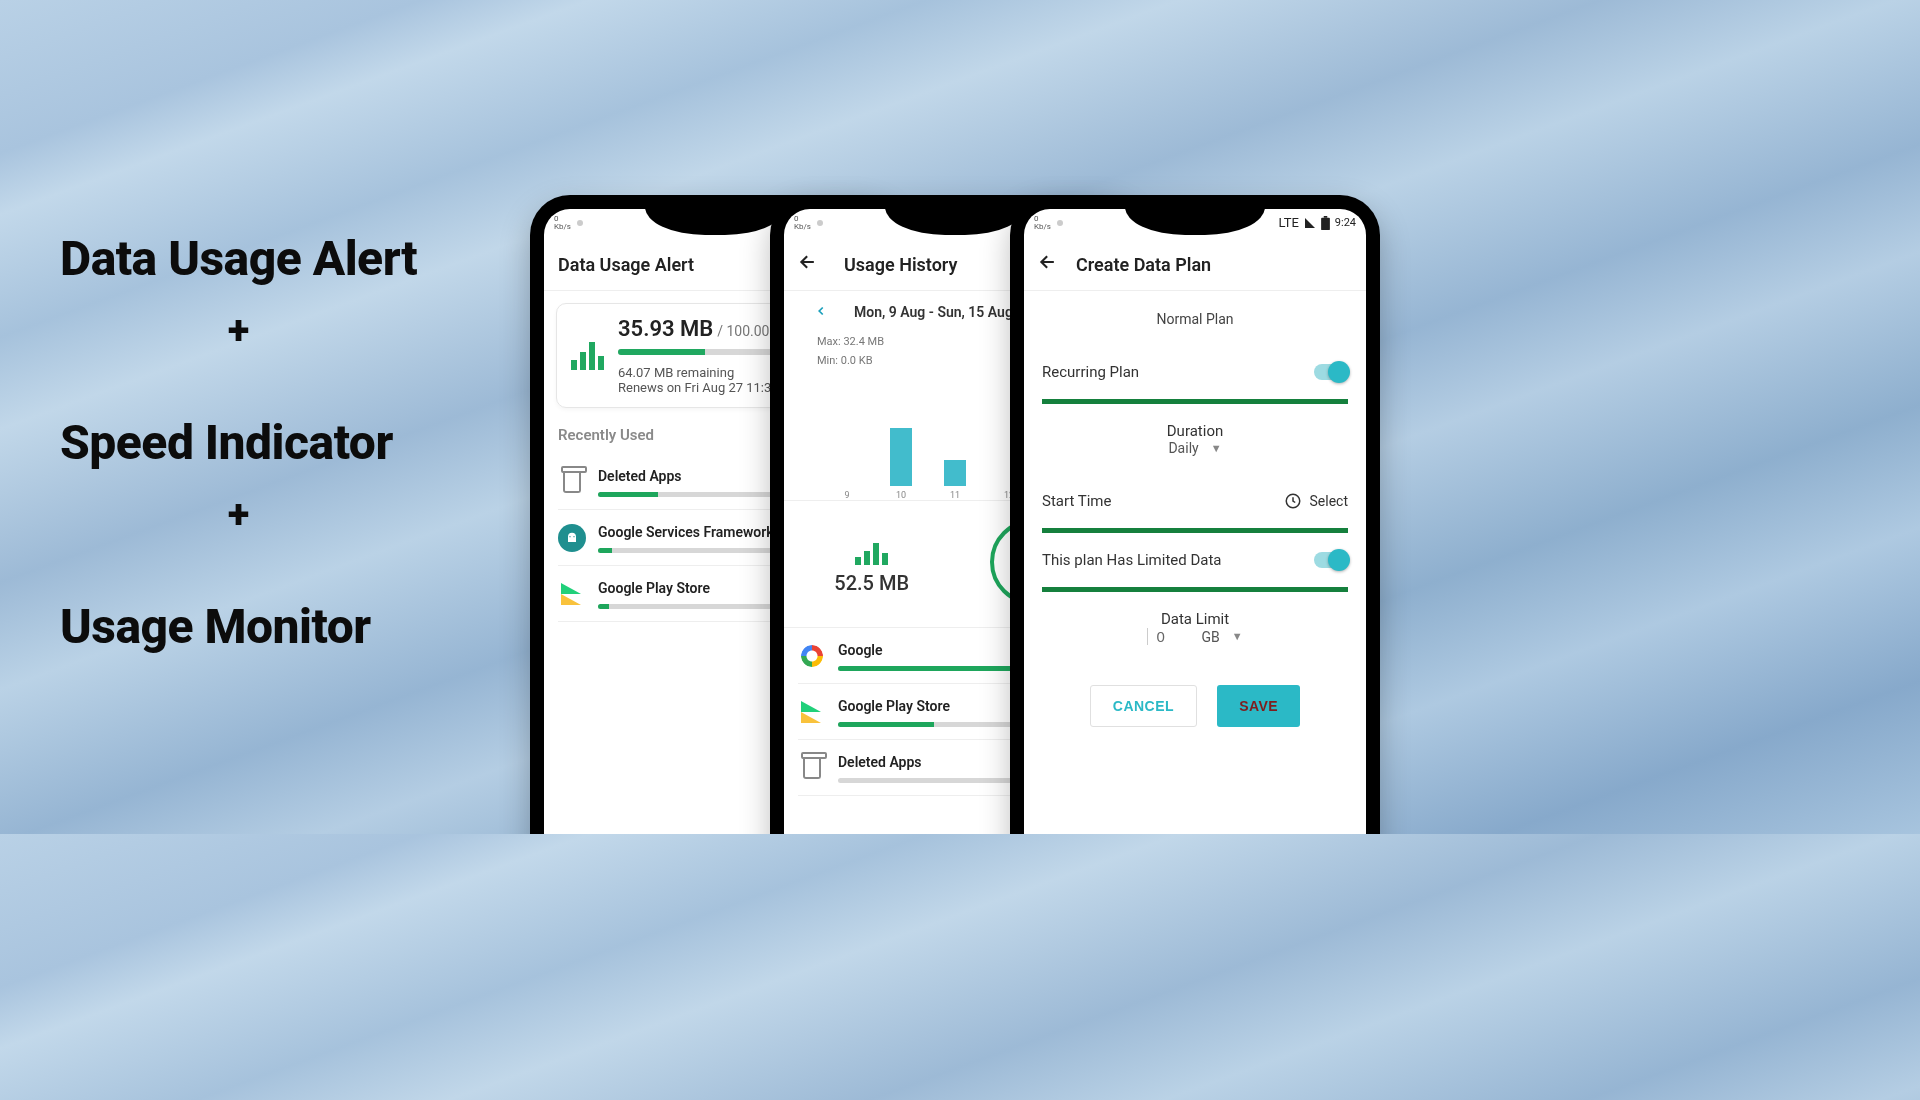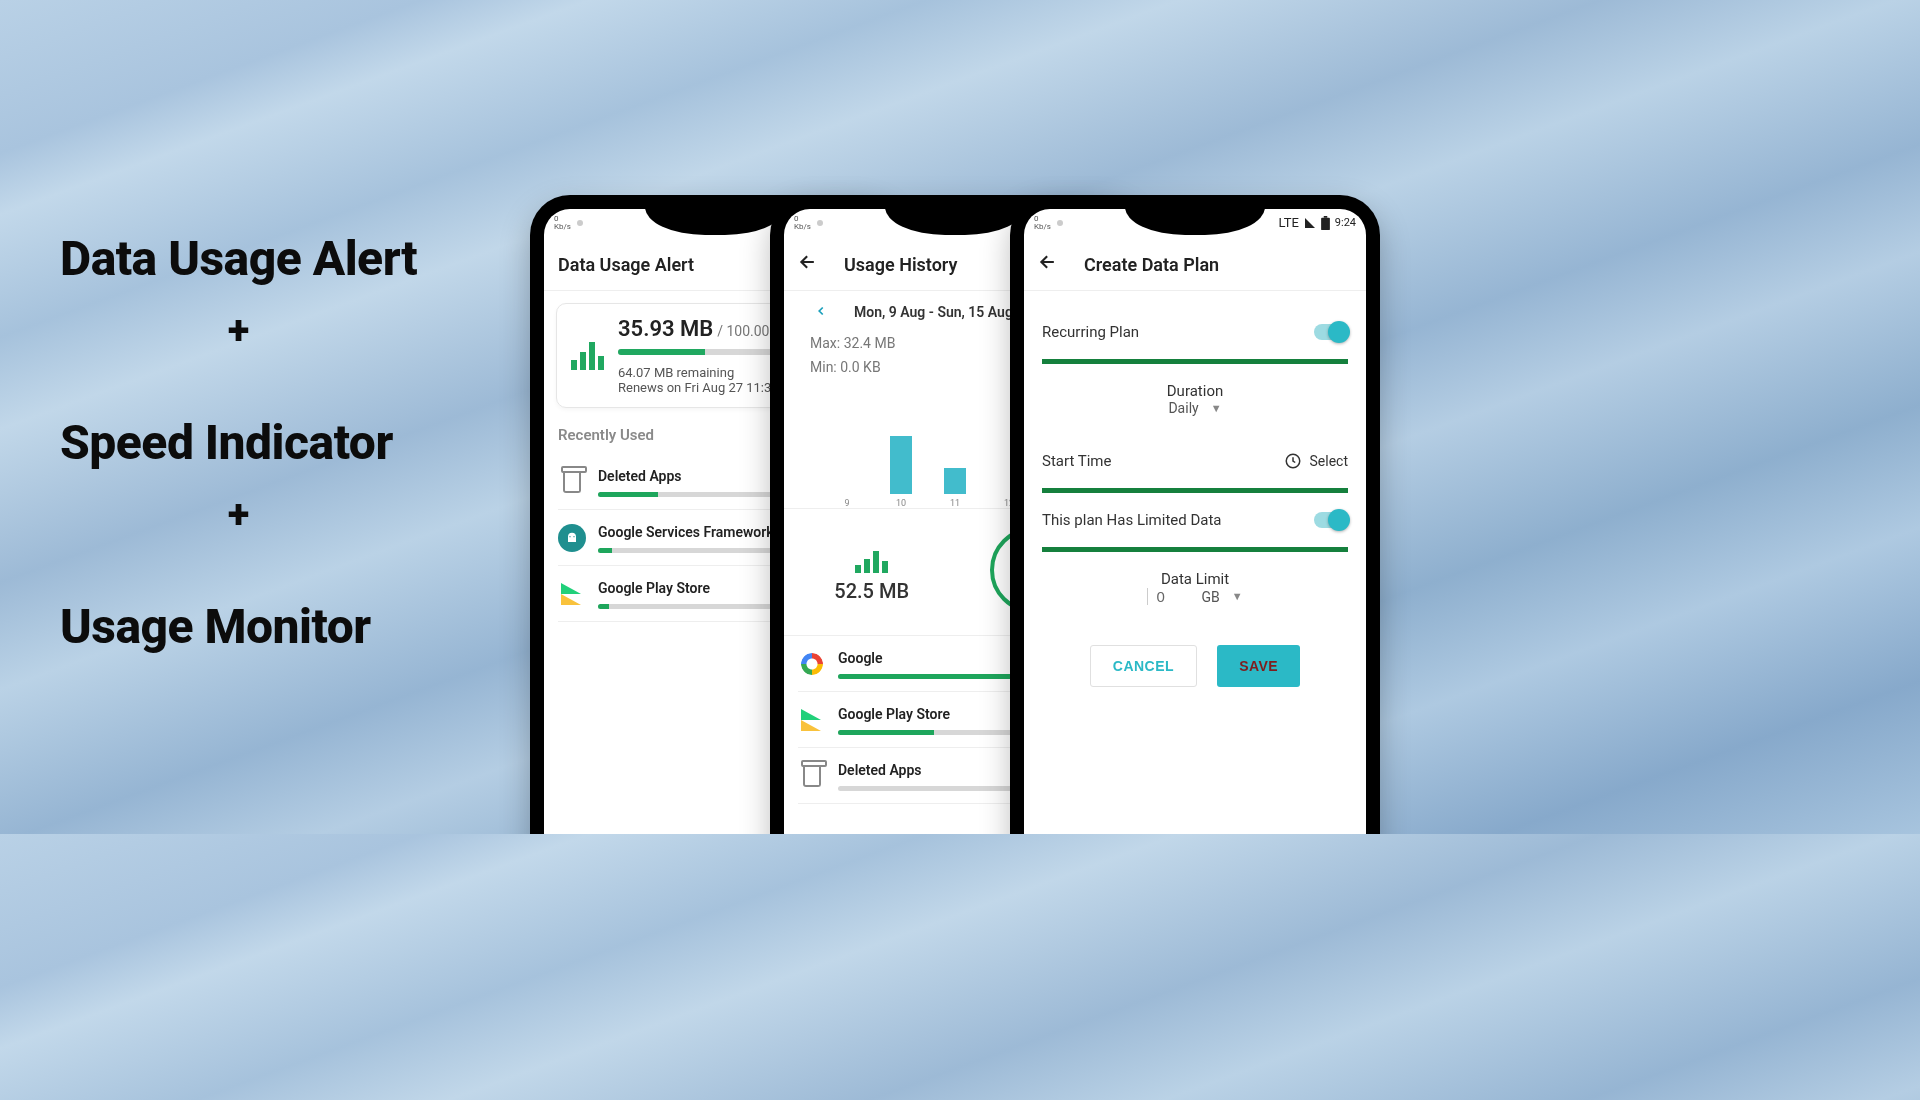--- a/index.html
+++ b/index.html
@@ -94,21 +94,21 @@
   .approw { display:flex; align-items:flex-start; gap:12px; padding: 14px 0 12px; border-bottom:1px solid #eee; }
   .approw .ico { width:28px; height:28px; display:flex; align-items:center; justify-content:center; font-size:18px; }
   .approw .body { flex:1; }
   .approw .name { font-size:14px; font-weight:600; color:#222; margin-bottom:8px; }
   .approw .bar { height:5px; background:#d7d7d7; border-radius:3px; overflow:hidden; }
   .approw .bar .f { height:100%; background:#1ea65c; }
 
   
   .dateline { display:flex; align-items:center; gap:10px; padding:10px 14px; color:#333; font-size:14px; font-weight:600; }
   .dateline .chev { color:#1ca0bc; font-size:18px; padding:0 16px; cursor:pointer;}
-  .minmax { font-size:14px; color:#777; padding: 2px 26px; line-height:1.4; }
+  .minmax { font-size:11px; color:#777; padding: 2px 33px; line-height:1.4; }
   .chart { height:100px; border-bottom:1px solid #eee; padding: 10px 18px 0; display:flex; align-items:flex-end; justify-content:center; gap:22px; margin-top:30px;}
   .chart .col { width:32px; display:flex; flex-direction:column; align-items:center; }
   .chart .col .b { width:22px; background:#42bccc; margin-bottom:4px; }
   .chart .col .lbl { font-size:9px; color:#888; }
   .summary { display:flex; align-items:center; justify-content:space-around; padding:18px 10px 22px; border-bottom:1px solid #eee; }
   .summary .left2 { display:flex; flex-direction:column; align-items:center; gap:6px;}
   .summary .big { font-size:20px; font-weight:500; color:#333;}
   .ring { width:86px; height:86px; border:4px solid #1ea65c; border-radius:50%; display:flex; flex-direction:column; align-items:center; justify-content:center; font-weight:600; color:#333;}
   .ring .v { font-size:18px; }
   .ring .u { font-size:13px; }
@@ -368,23 +368,24 @@
             </svg>
           <span>9:24</span>
         </div>
       </div>
       <div class="appbar">
         <span class="back">
           <svg width="20" height="20" viewBox="0 0 24 24" fill="none" stroke="#222" stroke-width="2.5">
               <path d="M19 12H5M11 5l-7 7 7 7"></path>
             </svg>
         </span>
-        <div class="title" style="margin-left:14px">Create Data Plan</div>
+        <div class="title" style="margin-left:6px">Create Data Plan</div>
       </div>
       <div class="form">
+        <div class="subtitle">Normal Plan</div>
         <div class="row">
           <span class="lbl">Recurring Plan</span>
           <div class="toggle">
               <div class="knob"></div>
             </div>
         </div>
         <div class="row noborder">
           <span class="lbl">Duration</span>
           <div class="dropdown">
             <span>Daily</span>

